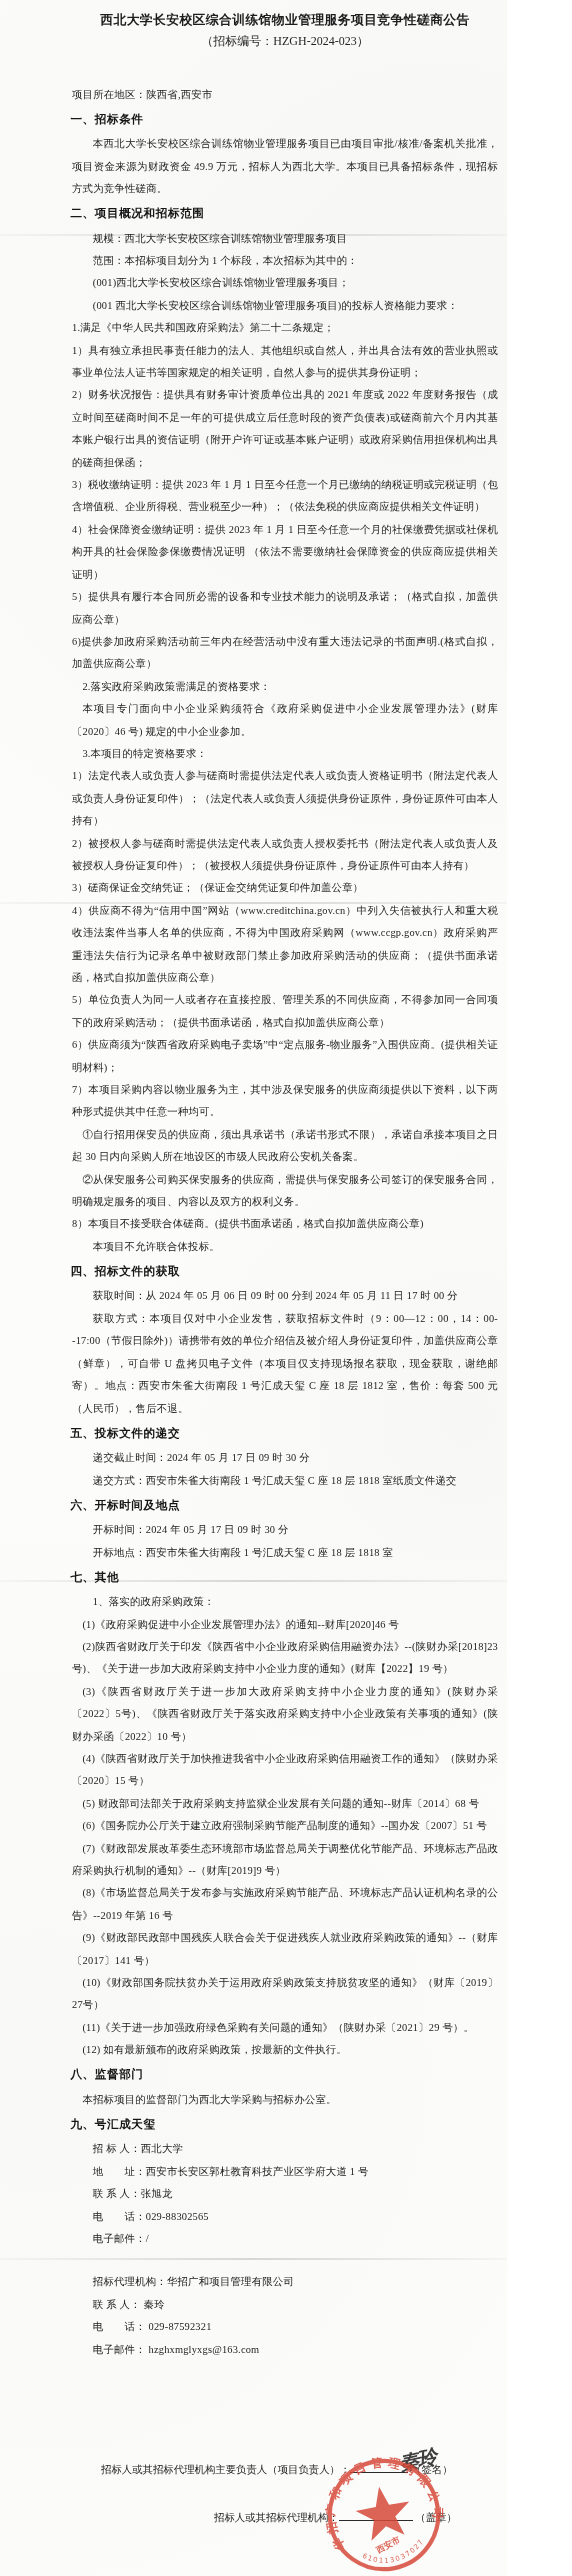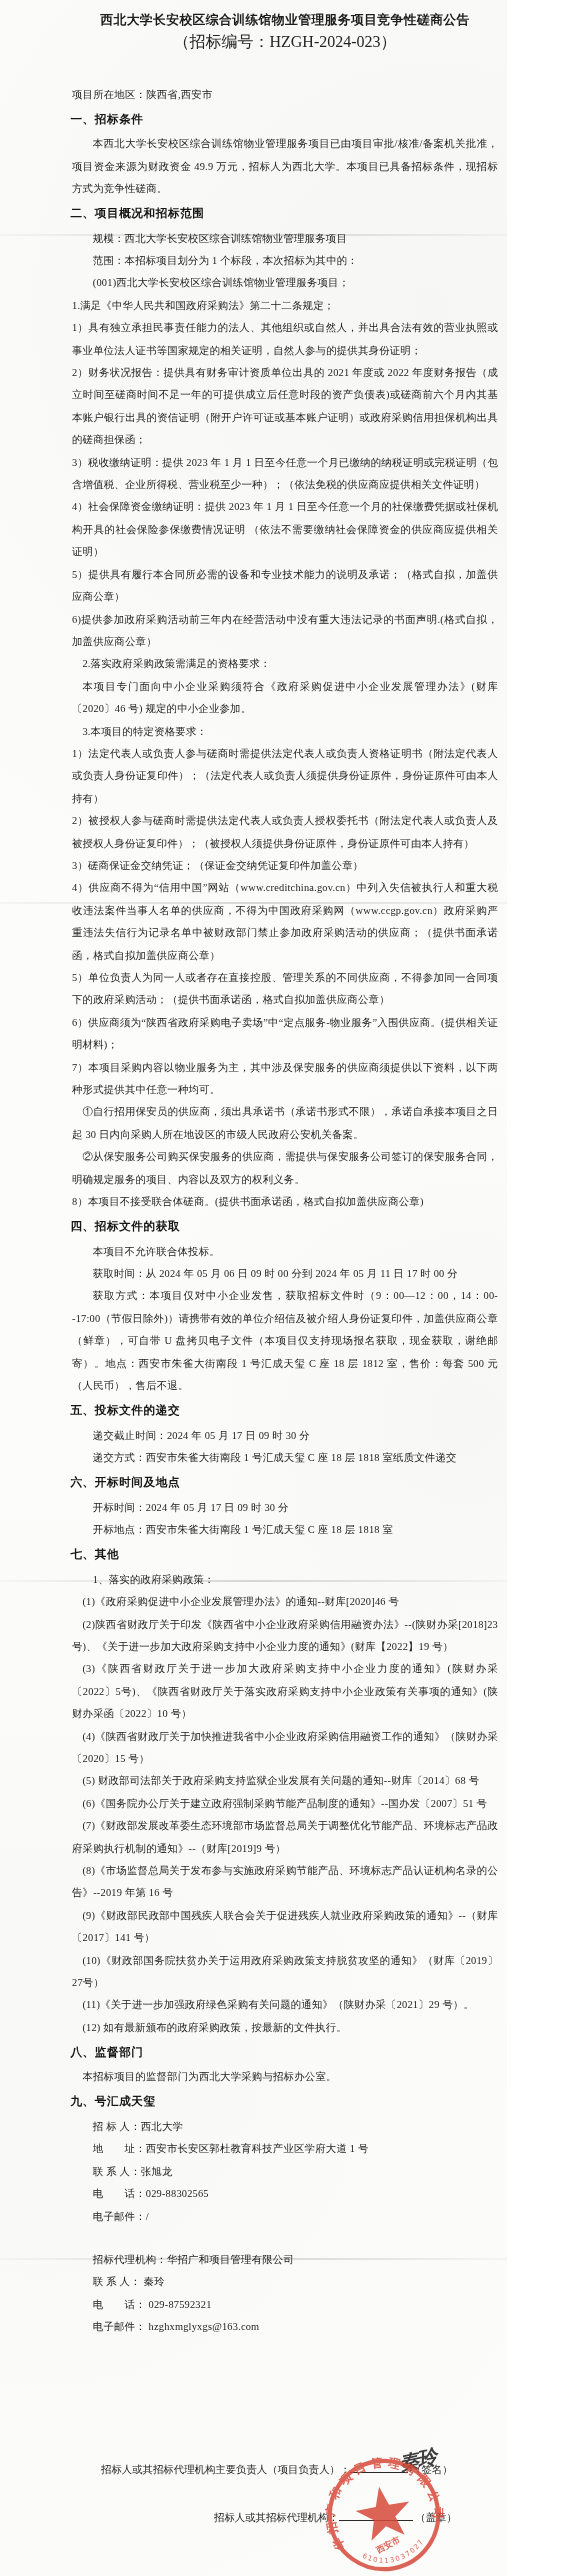--- a/index.html
+++ b/index.html
@@ -12,21 +12,21 @@
     color:#222222;
   }
   .doc{
     position:absolute;left:72px;top:9.6px;width:426px;
   }
   .doc-title{
     text-align:center;font-weight:bold;font-size:12.8px;line-height:21px;
     color:#1d1d1d;letter-spacing:0.4px;
   }
   .doc-subtitle{
-    text-align:center;font-size:16px;line-height:21px;margin-bottom:32px;
+    text-align:center;font-size:12px;line-height:21px;margin-bottom:32px;
     color:#242424;
   }
   .blk{font-size:10.4px;line-height:22.4px;letter-spacing:0.2px;text-align:justify;}
   .blk.h{font-weight:bold;font-size:11.6px;line-height:24px;margin:1.6px 0 1.6px -1.6px;color:#161616;letter-spacing:0.6px;}
   .blk.pi{text-indent:2em;}
   .blk.pc{text-indent:1em;}
   .blk.gap{height:21px;}
   
   .page-break{
     position:absolute;left:0;width:100%;height:1.6px;
@@ -73,42 +73,43 @@
     <div class="doc-title">西北大学长安校区综合训练馆物业管理服务项目竞争性磋商公告</div>
     <div class="doc-subtitle">（招标编号：HZGH-2024-023）</div>
     <div id="doc-flow">
         <div class="blk p">项目所在地区：陕西省,西安市</div>
         <div class="blk h">一、招标条件</div>
         <div class="blk pi">本西北大学长安校区综合训练馆物业管理服务项目已由项目审批/核准/备案机关批准，项目资金来源为财政资金 49.9 万元，招标人为西北大学。本项目已具备招标条件，现招标方式为竞争性磋商。</div>
         <div class="blk h">二、项目概况和招标范围</div>
         <div class="blk pi">规模：西北大学长安校区综合训练馆物业管理服务项目</div>
         <div class="blk pi">范围：本招标项目划分为 1 个标段，本次招标为其中的：</div>
         <div class="blk pi">(001)西北大学长安校区综合训练馆物业管理服务项目；</div>
+        <div class="blk pi">(001 西北大学长安校区综合训练馆物业管理服务项目)的投标人资格能力要求：</div>
         <div class="blk p">1.满足《中华人民共和国政府采购法》第二十二条规定；</div>
         <div class="blk p">1）具有独立承担民事责任能力的法人、其他组织或自然人，并出具合法有效的营业执照或事业单位法人证书等国家规定的相关证明，自然人参与的提供其身份证明；</div>
         <div class="blk p">2）财务状况报告：提供具有财务审计资质单位出具的 2021 年度或 2022 年度财务报告（成立时间至磋商时间不足一年的可提供成立后任意时段的资产负债表)或磋商前六个月内其基本账户银行出具的资信证明（附开户许可证或基本账户证明）或政府采购信用担保机构出具的磋商担保函；</div>
         <div class="blk p">3）税收缴纳证明：提供 2023 年 1 月 1 日至今任意一个月已缴纳的纳税证明或完税证明（包含增值税、企业所得税、营业税至少一种）；（依法免税的供应商应提供相关文件证明）</div>
         <div class="blk p">4）社会保障资金缴纳证明：提供 2023 年 1 月 1 日至今任意一个月的社保缴费凭据或社保机构开具的社会保险参保缴费情况证明 （依法不需要缴纳社会保障资金的供应商应提供相关证明）</div>
         <div class="blk p">5）提供具有履行本合同所必需的设备和专业技术能力的说明及承诺；（格式自拟，加盖供应商公章）</div>
         <div class="blk p">6)提供参加政府采购活动前三年内在经营活动中没有重大违法记录的书面声明.(格式自拟，加盖供应商公章）</div>
         <div class="blk pc">2.落实政府采购政策需满足的资格要求：</div>
         <div class="blk pc">本项目专门面向中小企业采购须符合《政府采购促进中小企业发展管理办法》(财库〔2020〕46 号) 规定的中小企业参加。</div>
         <div class="blk pc">3.本项目的特定资格要求：</div>
         <div class="blk p">1）法定代表人或负责人参与磋商时需提供法定代表人或负责人资格证明书（附法定代表人或负责人身份证复印件）；（法定代表人或负责人须提供身份证原件，身份证原件可由本人持有）</div>
         <div class="blk p">2）被授权人参与磋商时需提供法定代表人或负责人授权委托书（附法定代表人或负责人及被授权人身份证复印件）；（被授权人须提供身份证原件，身份证原件可由本人持有）</div>
         <div class="blk p">3）磋商保证金交纳凭证；（保证金交纳凭证复印件加盖公章）</div>
         <div class="blk p">4）供应商不得为“信用中国”网站（www.creditchina.gov.cn）中列入失信被执行人和重大税收违法案件当事人名单的供应商，不得为中国政府采购网（www.ccgp.gov.cn）政府采购严重违法失信行为记录名单中被财政部门禁止参加政府采购活动的供应商；（提供书面承诺函，格式自拟加盖供应商公章）</div>
         <div class="blk p">5）单位负责人为同一人或者存在直接控股、管理关系的不同供应商，不得参加同一合同项下的政府采购活动；（提供书面承诺函，格式自拟加盖供应商公章）</div>
         <div class="blk p">6）供应商须为“陕西省政府采购电子卖场”中“定点服务-物业服务”入围供应商。(提供相关证明材料)；</div>
         <div class="blk p">7）本项目采购内容以物业服务为主，其中涉及保安服务的供应商须提供以下资料，以下两种形式提供其中任意一种均可。</div>
         <div class="blk pc">①自行招用保安员的供应商，须出具承诺书（承诺书形式不限），承诺自承接本项目之日起 30 日内向采购人所在地设区的市级人民政府公安机关备案。</div>
         <div class="blk pc">②从保安服务公司购买保安服务的供应商，需提供与保安服务公司签订的保安服务合同，明确规定服务的项目、内容以及双方的权利义务。</div>
         <div class="blk p">8）本项目不接受联合体磋商。(提供书面承诺函，格式自拟加盖供应商公章)</div>
+        <div class="blk pi">本项目不允许联合体投标。</div>
         <div class="blk h">四、招标文件的获取</div>
-        <div class="blk pi">本项目不允许联合体投标。</div>
         <div class="blk pi">获取时间：从 2024 年 05 月 06 日 09 时 00 分到 2024 年 05 月 11 日 17 时 00 分</div>
         <div class="blk pi">获取方式：本项目仅对中小企业发售，获取招标文件时（9：00—12：00，14：00--17:00（节假日除外)）请携带有效的单位介绍信及被介绍人身份证复印件，加盖供应商公章（鲜章），可自带 U 盘拷贝电子文件（本项目仅支持现场报名获取，现金获取，谢绝邮寄）。地点：西安市朱雀大街南段 1 号汇成天玺 C 座 18 层 1812 室，售价：每套 500 元（人民币），售后不退。</div>
         <div class="blk h">五、投标文件的递交</div>
         <div class="blk pi">递交截止时间：2024 年 05 月 17 日 09 时 30 分</div>
         <div class="blk pi">递交方式：西安市朱雀大街南段 1 号汇成天玺 C 座 18 层 1818 室纸质文件递交</div>
         <div class="blk h">六、开标时间及地点</div>
         <div class="blk pi">开标时间：2024 年 05 月 17 日 09 时 30 分</div>
         <div class="blk pi">开标地点：西安市朱雀大街南段 1 号汇成天玺 C 座 18 层 1818 室</div>
         <div class="blk h">七、其他</div>
         <div class="blk pi">1、落实的政府采购政策：</div>

